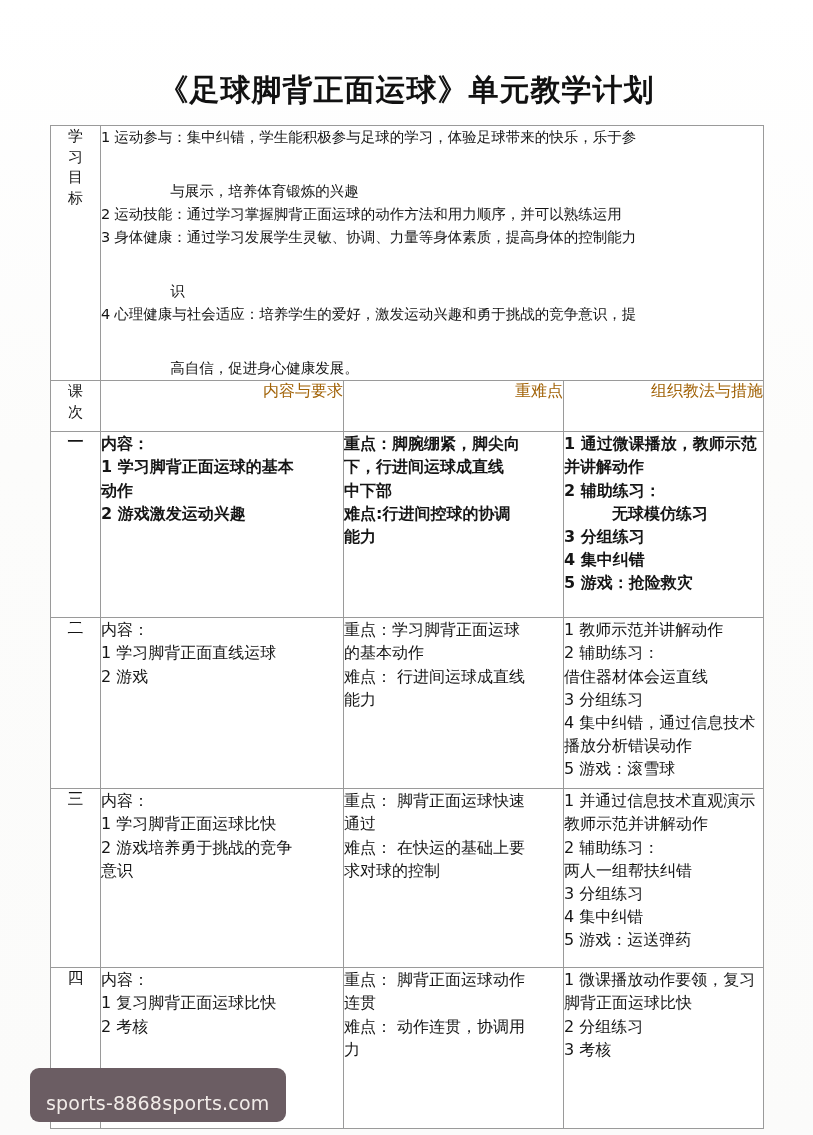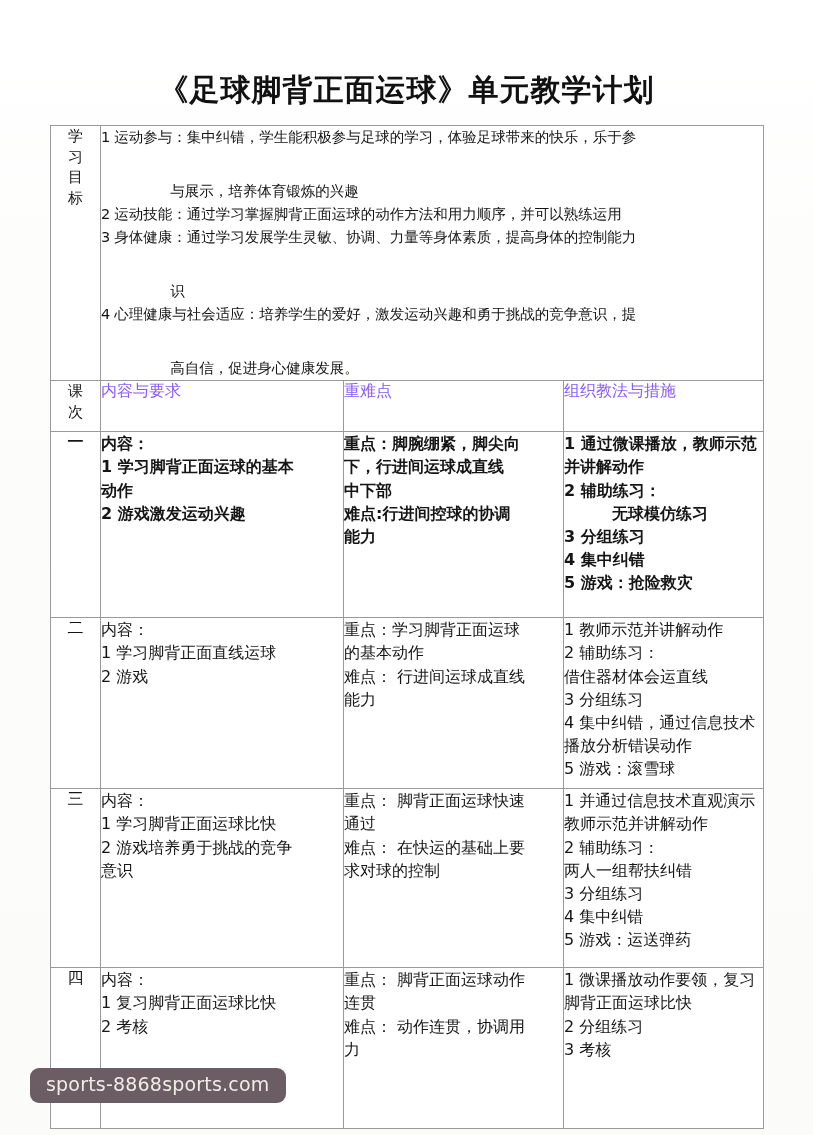--- a/index.html
+++ b/index.html
@@ -108,24 +108,24 @@
     text-indent: 0;
   }
   .obj-text .cont {
     display: block;
     padding-left: 56px;
     margin-top: 32px;
   }
 
   
   .colhead {
-    text-align: left;
+    text-align: right;
     vertical-align: middle;
     font-size: 16px;
-    color: #8b5cf6;
+    color: #a16207;
     height: 50px;
   }
 
   
   .cell {
     padding: 10px 8px 10px 10px;
     font-size: 16px;
     line-height: 1.45;
     color: #151515;
   }
@@ -145,21 +145,21 @@
 
   
   #watermark {
     position: absolute;
     left: 30px;
     top: 1068px;
     background: #6b5d63;
     color: #f2ece9;
     font-size: 19px;
     letter-spacing: .2px;
-    padding: 5px 16px 8px 16px;
+    padding: 24px 16px 8px 16px;
     border-radius: 9px;
     font-family: "DejaVu Sans", "Liberation Sans", sans-serif;
   }
 </style>
 </head>
 <body>
 
 <div id="page">
   <div id="paper-tone"></div>
 

